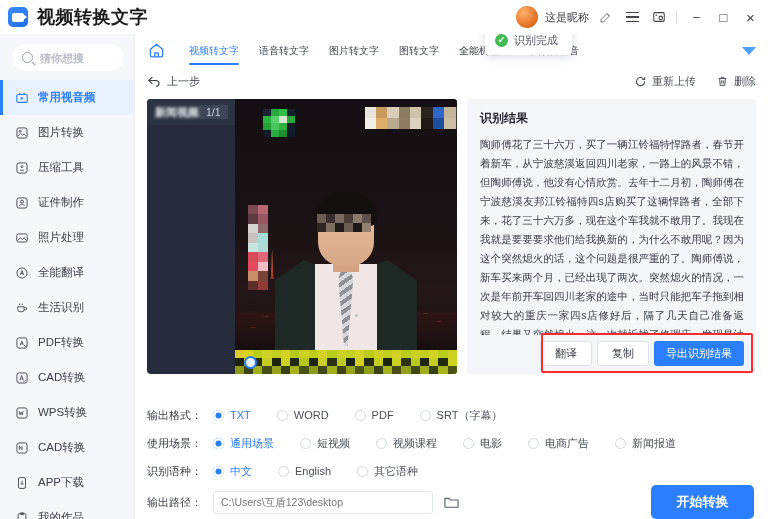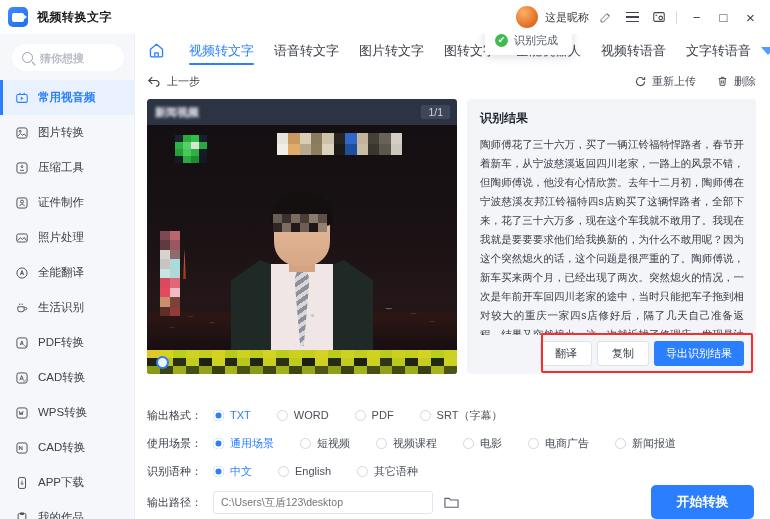--- a/index.html
+++ b/index.html
@@ -35,21 +35,21 @@
     width: 12px; height: 9px; background: #ffffff; border-radius: 2px;
     position: relative;
   }
   .logo-box .cam::after{
     content:""; position:absolute; right:-3px; top:1.5px;
     border-top: 3px solid transparent;
     border-bottom: 3px solid transparent;
     border-left: 4px solid #ffffff;
   }
   .app-title {
-    font-size: 12px; color: #1b1b1f; font-weight: 700;
+    font-size: 18px; color: #1b1b1f; font-weight: 700;
     margin-left: 9px; letter-spacing: .5px;
   }
   .title-sep { flex: 1; }
   .avatar {
     width: 22px; height: 22px; border-radius: 50%;
     background: radial-gradient(circle at 35% 30%, #ffb06a, #e06c20 70%, #c45a18);
     flex: none;
   }
   .nickname {
     font-size: 11px; color: #3a3a42; margin-left: 7px;
@@ -124,21 +124,21 @@
   
   .main { flex: 1; display: flex; flex-direction: column; min-width: 0; background:#fff; }
 
   .tabbar {
     height: 33px; flex: none; display: flex; align-items: center;
     padding: 0 8px 0 10px; position: relative;
   }
   .home-ico { width: 22px; height: 22px; margin-right: 12px; flex:none;
               display:flex; align-items:center; justify-content:center; }
   .tab {
-    font-size: 13px; color: #3c4149; padding: 0 10px;
+    font-size: 10px; color: #3c4149; padding: 0 10px;
     height: 33px; display: flex; align-items: center; position: relative;
     white-space: nowrap;
     text-align: center;
   }
   .tab.active { color: #2b7fff; }
   .tab.active::after {
     content: ""; position: absolute; left: 10px; right: 10px; bottom: 2px;
     height: 2px; background: #2b7fff; border-radius: 2px;
   }
   .tab-spacer { flex: 1; }
@@ -173,21 +173,21 @@
   .sub-action { display: flex; align-items: center; gap: 5px; margin-left: 20px; color:#4a4f58;}
 
   .content {
     flex: 1; display: flex; min-height: 0;
     padding: 4px 14px 0 12px; gap: 10px;
   }
 
   
   .video-card {
     width: 310px; flex: none;
-    display: flex; flex-direction: column;
+    display: flex; flex-direction: row;
     background: #262c3b; border-radius: 4px; overflow: hidden;
     height: 275px;
   }
   .video-head {
     height: 26px; flex: none;
     display: flex; align-items: center; justify-content: space-between;
     padding: 0 7px 0 8px; background: #2c3342;
   }
   .video-name {
     font-size: 11px; color: #e7eaf1; font-weight: 700;
@@ -535,23 +535,20 @@
           <span>图片转文字</span>
         </div>
         <div class="tab">
           <span>图转文字</span>
         </div>
         <div class="tab">
           <span>全能机器人</span>
         </div>
         <div class="tab">
           <span>视频转语音</span>
-        </div>
-        <div class="tab">
-          <span>文字转语音</span>
         </div>
         <div class="tab-spacer"></div>
         <span class="tab-caret"></span>
 
         <div class="toast">
           <span class="check">✔</span>
           <span>识别完成</span>
         </div>
       </div>
 

